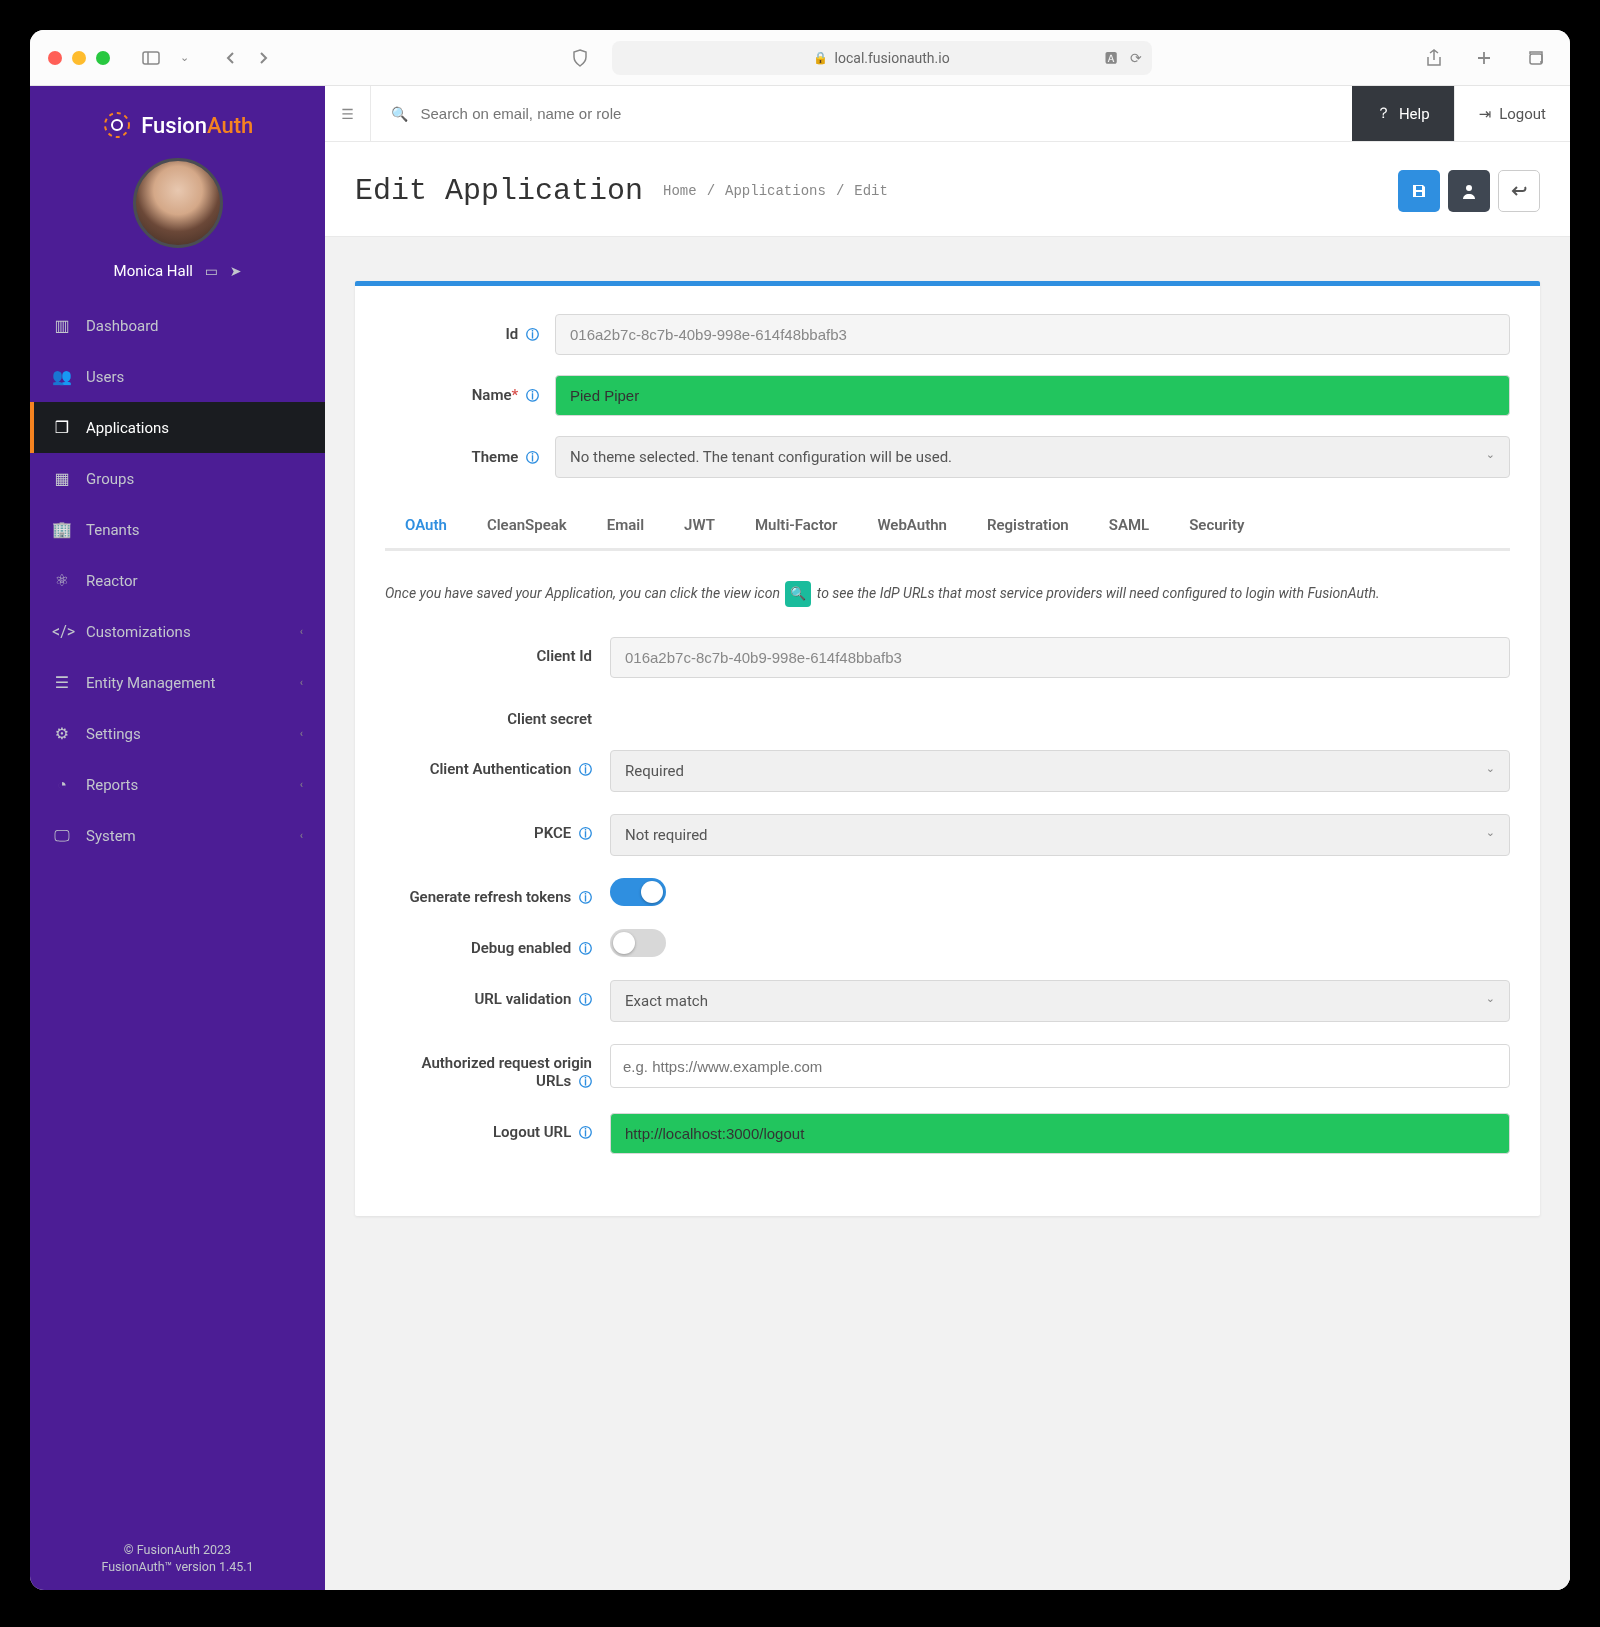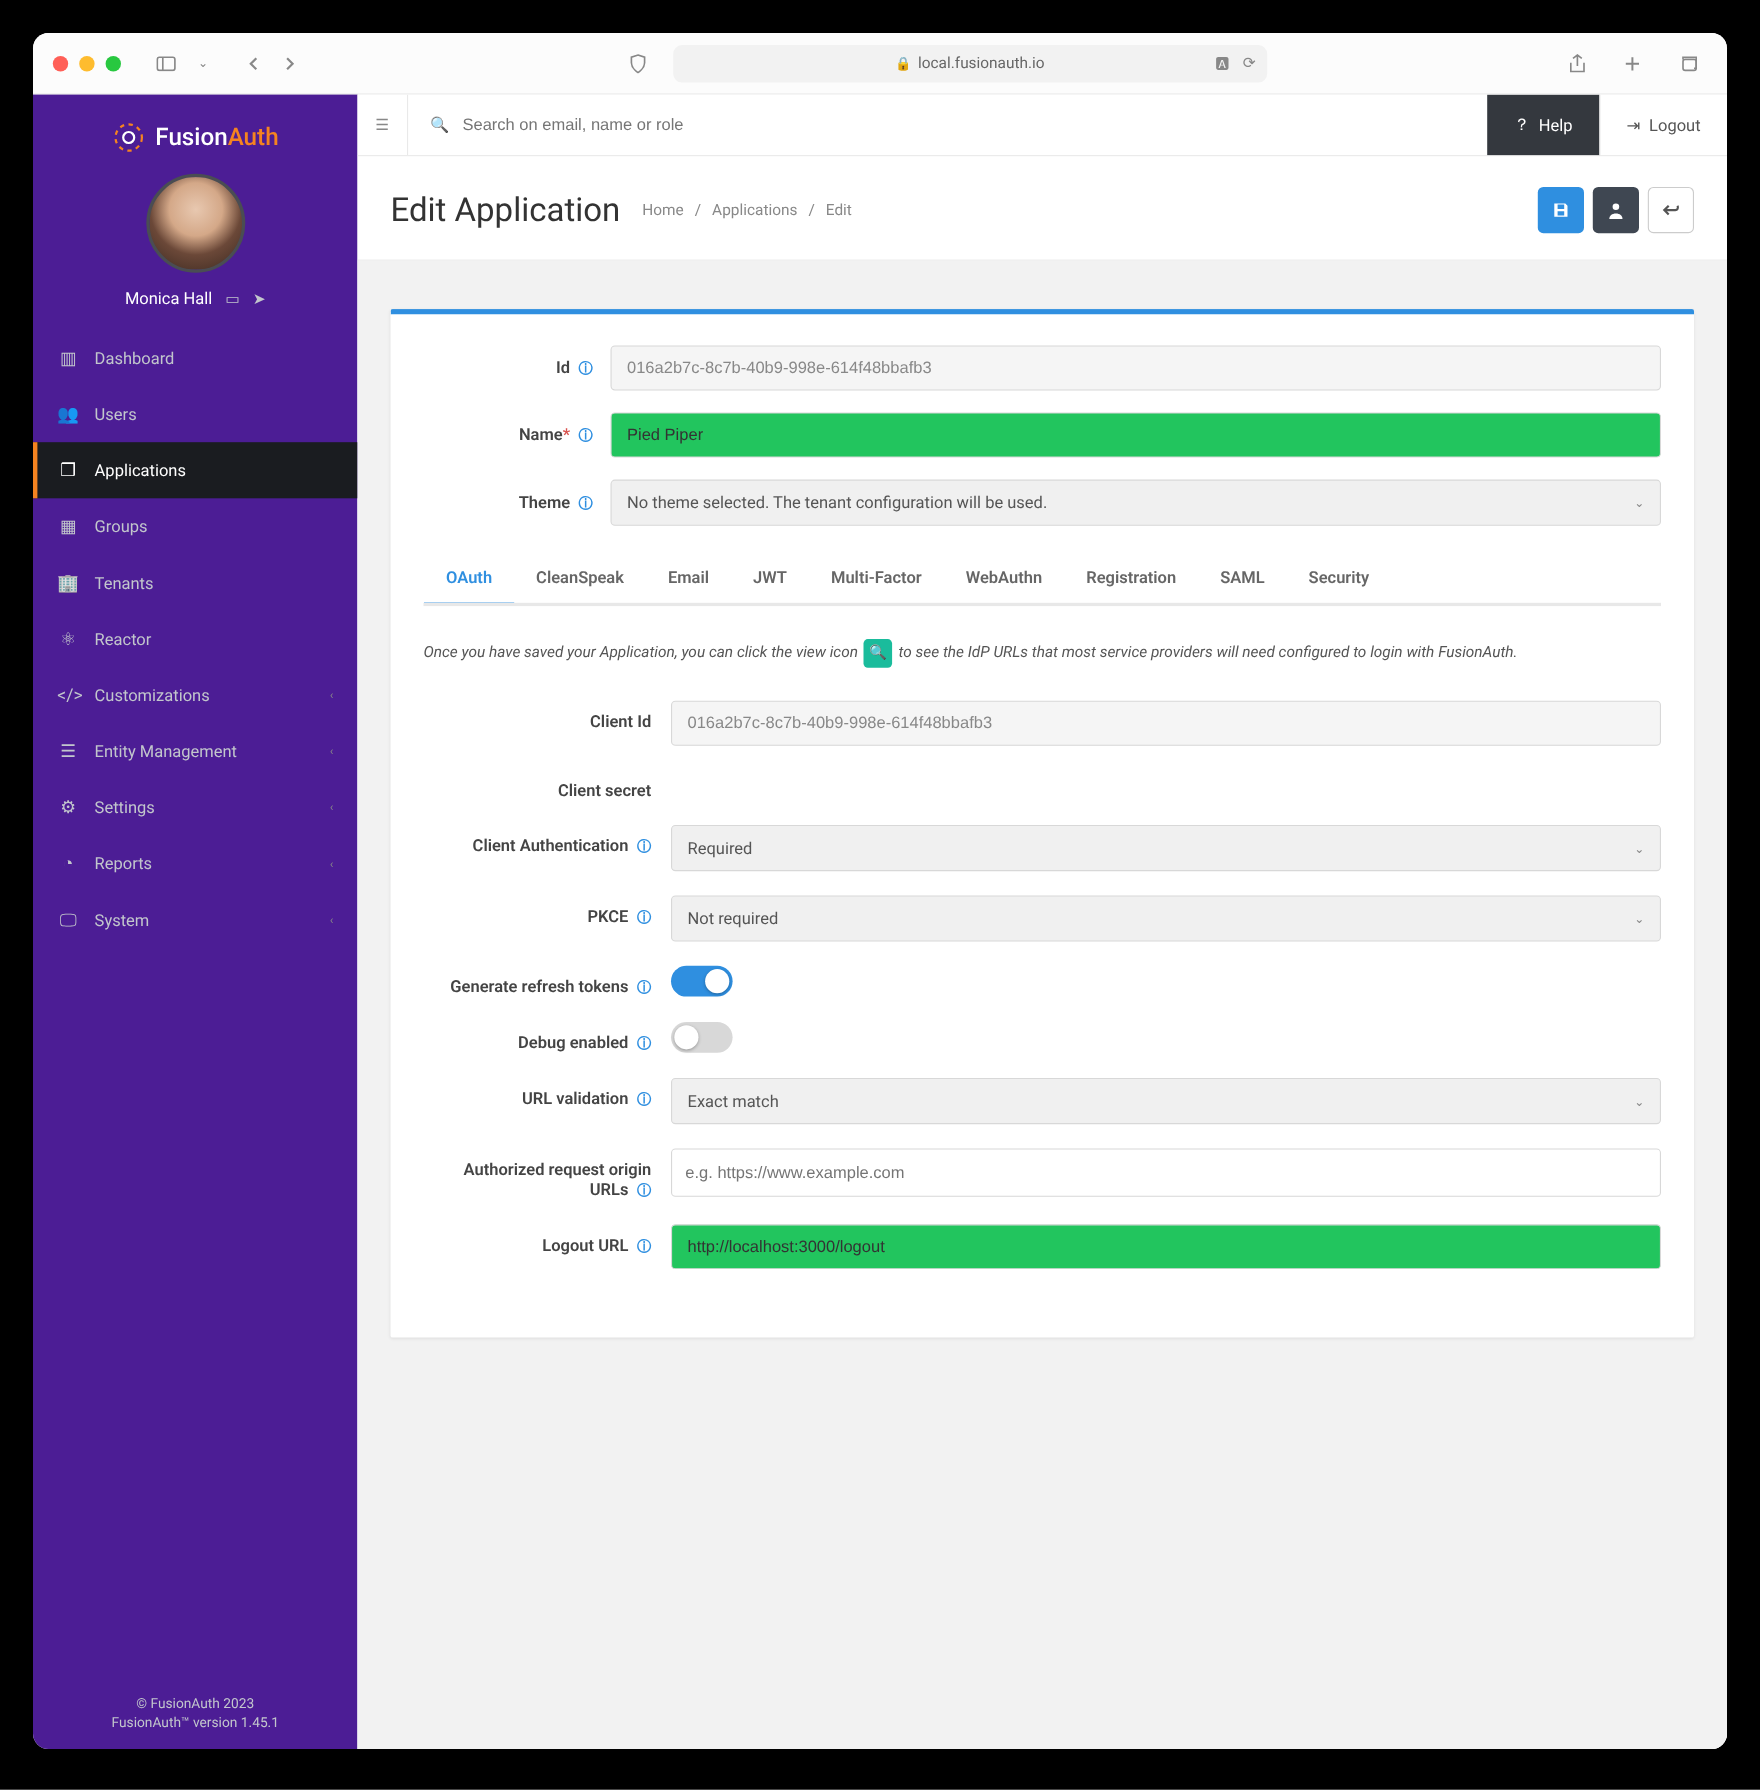--- a/index.html
+++ b/index.html
@@ -45,21 +45,21 @@
 
 .main { flex: 1; background: #fff; display: flex; flex-direction: column; overflow: hidden; }
 
 .topbar { height: 56px; display: flex; align-items: stretch; border-bottom: 1px solid #e9e9e9; }
 .ham { width: 46px; display: flex; align-items: center; justify-content: center; color: #888; border-right: 1px solid #e9e9e9; }
 .search { flex: 1; display: flex; align-items: center; padding: 0 20px; gap: 12px; color: #888; }
 .search input { border: none; outline: none; font-size: 15px; flex: 1; color: #555; }
 .help-btn { background: #34383e; color: #fff; padding: 0 24px; display: flex; align-items: center; gap: 8px; font-size: 15px; }
 .logout-btn { padding: 0 24px; display: flex; align-items: center; gap: 8px; color: #555; font-size: 15px; border-left: 1px solid #e9e9e9; }
 
-.page-head { padding: 28px 30px 24px; display: flex; align-items: center; gap: 20px; border-bottom: 1px solid #e9e9e9; flex-wrap: wrap; }
+.page-head { padding: 28px 30px 24px; display: flex; align-items: center; gap: 20px; border-bottom: 1px solid #e9e9e9; flex-wrap: wrap; font-family: Liberation Mono, monospace; }
 .page-head h1 { font-size: 30px; font-weight: 400; color: #333; }
 .breadcrumb { color: #888; font-size: 14px; display: flex; gap: 10px; align-items: center; }
 .breadcrumb a { color: #888; text-decoration: none; }
 .head-actions { margin-left: auto; display: flex; gap: 8px; }
 .btn-sq { width: 42px; height: 42px; border-radius: 5px; display: flex; align-items: center; justify-content: center; color: #fff; cursor: pointer; }
 .btn-blue { background: #2f8fe0; }
 .btn-dark { background: #3f4752; }
 .btn-outline { background: #fff; border: 1px solid #ccc; color: #555; }
 
 .content { flex: 1; background: #f2f2f2; padding: 44px 30px 0; overflow: auto; }
@@ -69,21 +69,21 @@
 .form-row .lbl { text-align: right; padding-right: 16px; color: #444; font-size: 15px; font-weight: 600;}
 .form-row .req { color: #d9534f; }
 .info { color: #2f8fe0; font-size: 13px; margin-left: 4px; cursor: help; }
 .form-row .fld { flex: 1; }
 .col-lbl { width: 170px; flex-shrink: 0; }
 
 input[type=text].txt, .sel {
   width: 100%; padding: 11px 14px; border: 1px solid #d8d8d8; border-radius: 4px; font-size: 15px; background: #22c55e; color: #333;
 }
 input.txt[readonly] { background: #f5f5f5; color: #888; }
-.sel { background: #f0f0f0; display: flex; justify-content: space-between; align-items: center; color: #555; cursor: pointer; }
+.sel { background: #f0f0f0; display: flex; justify-content: space-between; align-items: flex-start; color: #555; cursor: pointer; }
 .chev-dn { color: #888; font-size: 11px; }
 
 .tabs { display: flex; border-bottom: 3px solid #e8e8e8; margin: 24px 0 30px; overflow-x: auto; }
 .tabs .tab { padding: 14px 20px; color: #666; font-size: 15px; font-weight: 600; cursor: pointer; white-space: nowrap; margin-bottom: -3px; }
 .tabs .tab.active { color: #2f8fe0; border-bottom: 3px solid #2f8fe0; }
 
 .intro { font-style: italic; color: #555; line-height: 1.6; margin-bottom: 30px; }
 .intro .view-badge { display: inline-flex; width: 26px; height: 26px; background: #1abc9c; color: #fff; border-radius: 4px; align-items: center; justify-content: center; font-size: 13px; vertical-align: middle; margin: 0 2px; font-style: normal; }
 
 .oauth-row { display: flex; align-items: flex-start; margin-bottom: 22px; }

